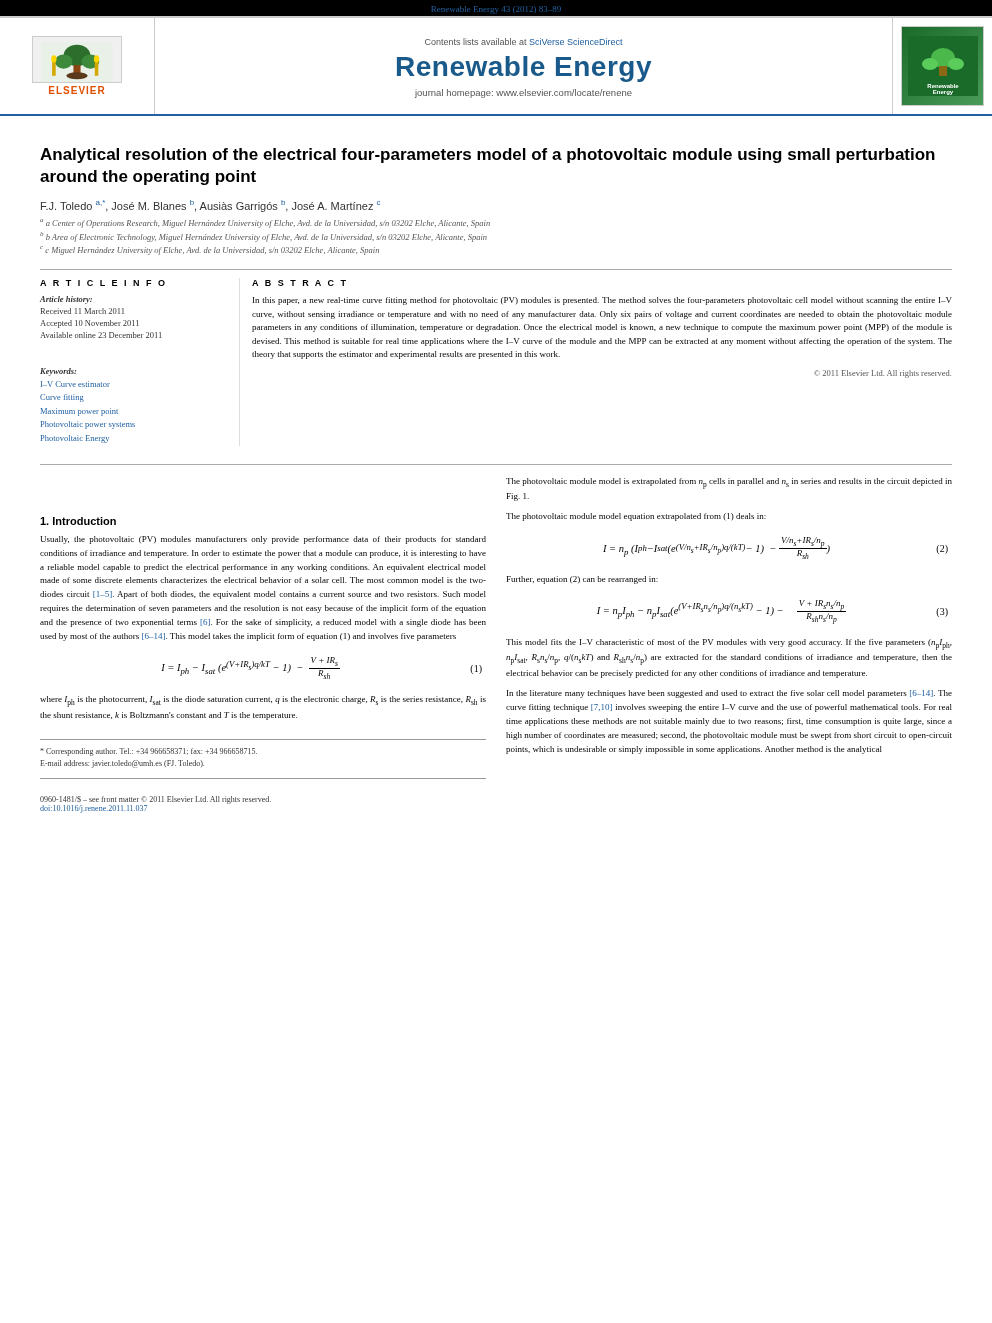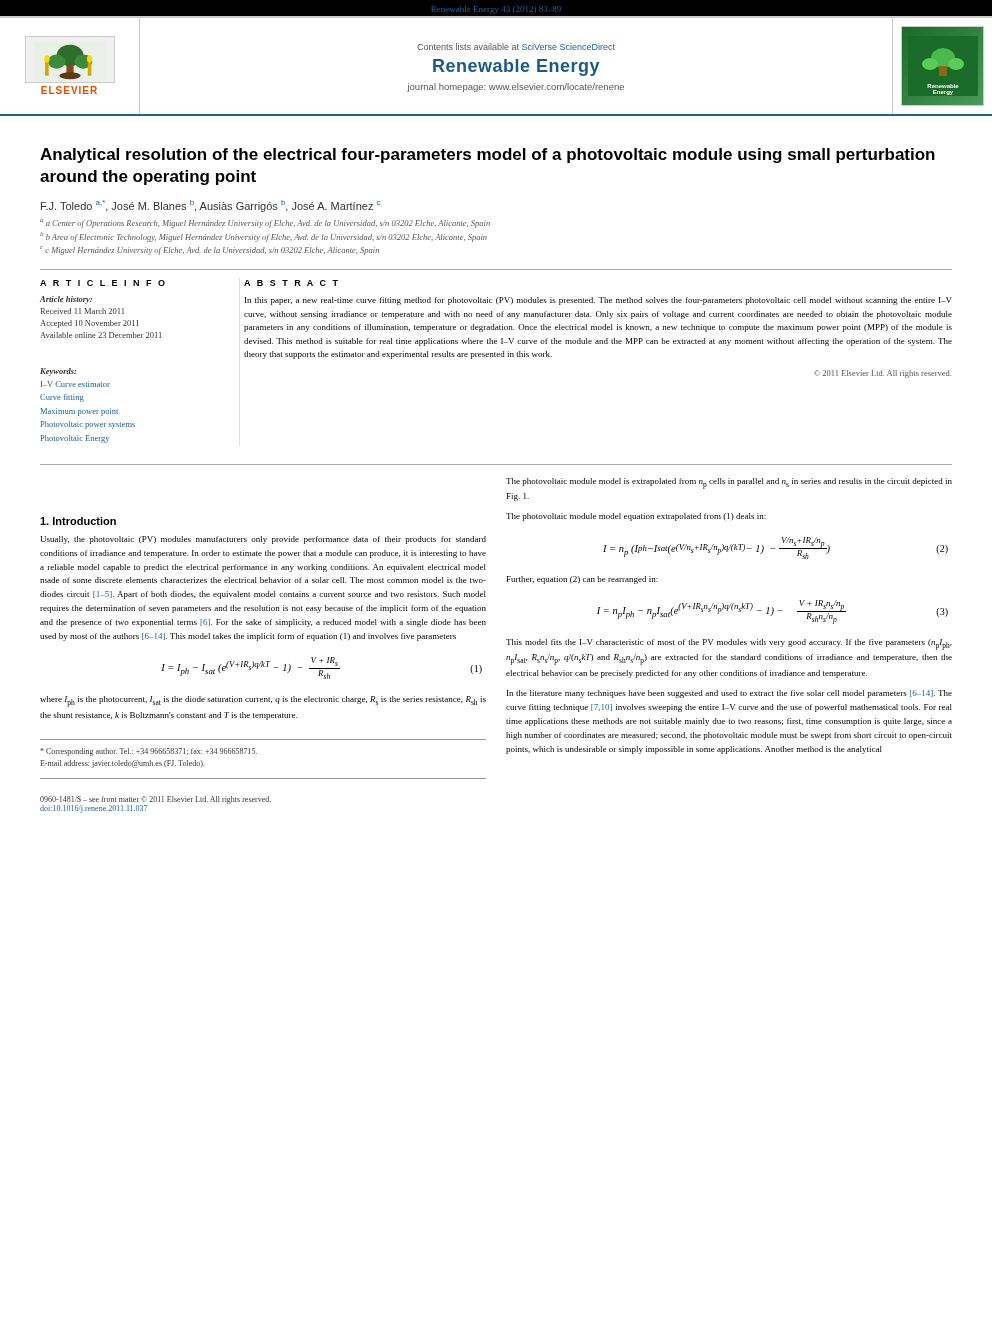--- a/index.html
+++ b/index.html
@@ -25,21 +25,21 @@
     
     .journal-header {
       display: flex;
       align-items: stretch;
       border-bottom: 2px solid #2060a0;
       border-top: 1px solid #ccc;
       margin: 0;
       padding: 0;
     }
     .journal-header-left {
-      width: 140px;
+      width: 155px;
       display: flex;
       align-items: center;
       justify-content: center;
       border-right: 1px solid #ccc;
       padding: 8px;
     }
     .journal-header-center {
       flex: 1;
       display: flex;
       flex-direction: column;
@@ -50,21 +50,21 @@
     .journal-header-right {
       width: 100px;
       display: flex;
       align-items: center;
       justify-content: center;
       border-left: 1px solid #ccc;
       padding: 8px;
     }
 
     .journal-title-main {
-      font-size: 18px;
+      font-size: 28px;
       font-weight: bold;
       color: #1a5a8a;
       font-family: Arial, sans-serif;
       letter-spacing: 0.5px;
     }
     .journal-homepage {
       font-size: 9.5px;
       color: #555;
       margin-top: 4px;
       font-family: Arial, sans-serif;
@@ -162,21 +162,21 @@
     
     .separator {
       border: none;
       border-top: 1px solid #aaa;
       margin: 8px 0;
     }
 
     
     .article-meta-row {
       display: flex;
-      gap: 4px;
+      gap: 12px;
       margin-bottom: 18px;
     }
 
     .article-info-col {
       width: 200px;
       flex-shrink: 0;
       border-right: 1px solid #ddd;
       padding-right: 14px;
     }
     .abstract-col {

